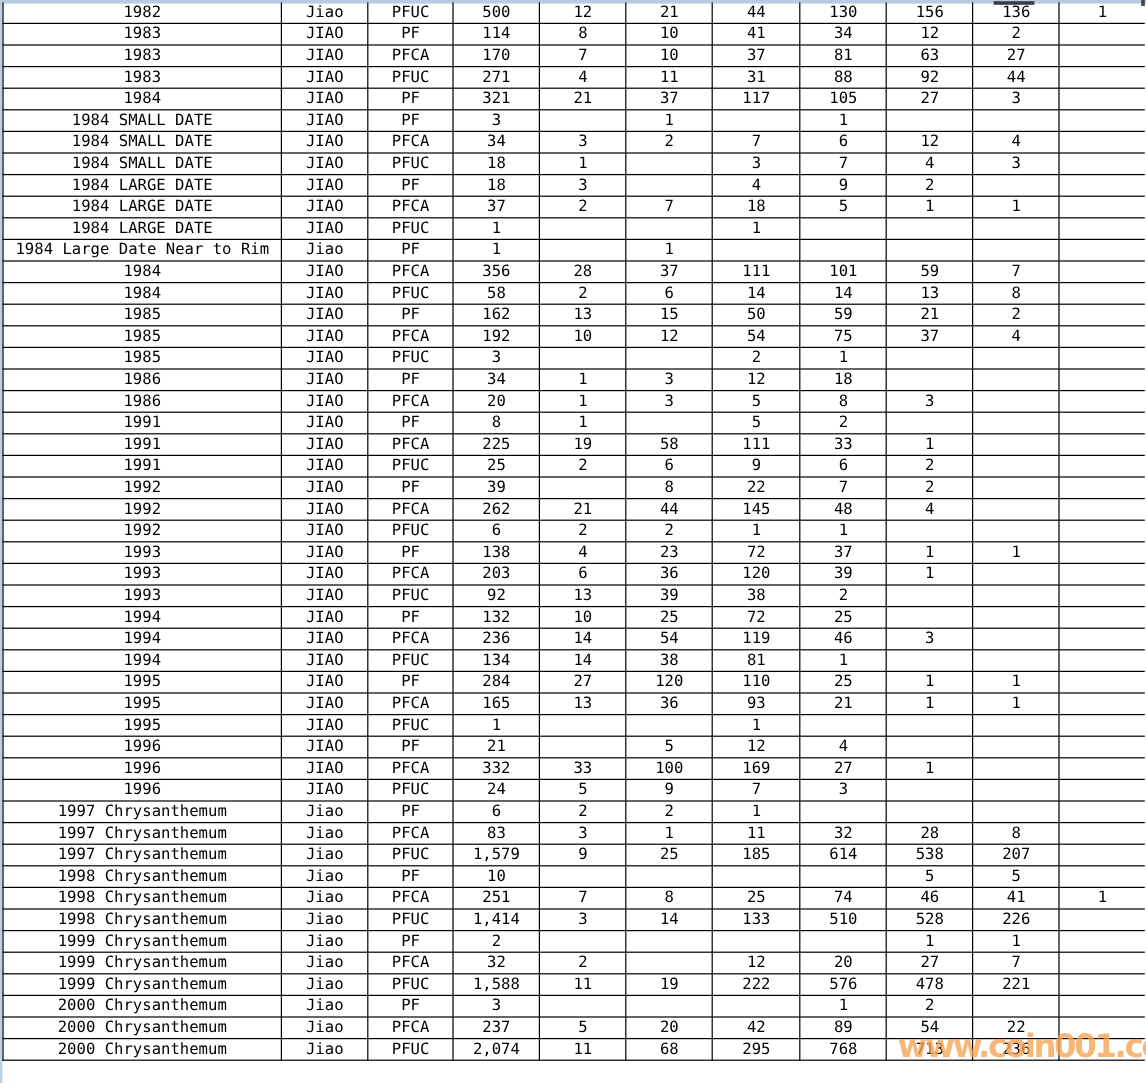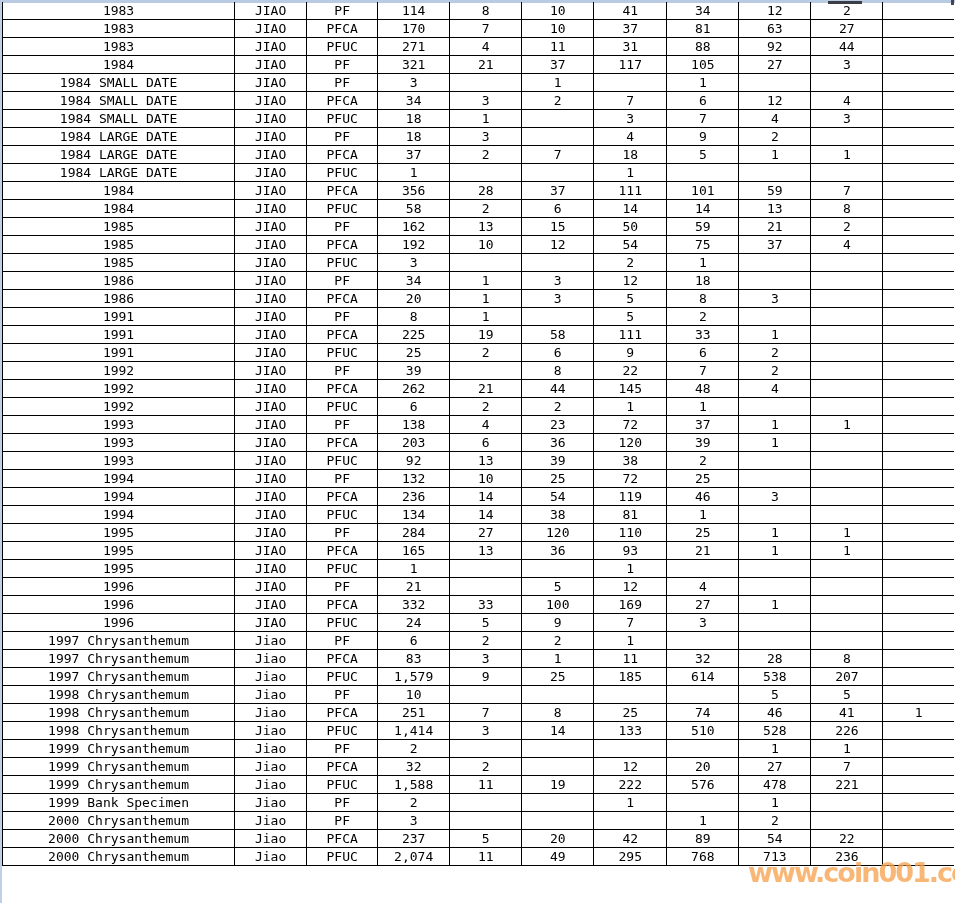--- a/index.html
+++ b/index.html
@@ -85,20 +85,33 @@
         <col style="width: 72px;">
         <col style="width: 72px;">
         <col style="width: 73px;">
         <col style="width: 72px;">
         <col style="width: 72px;">
         <col style="width: 72px;">
         <col style="width: 71px;">
       </colgroup>
     <tbody>
         <tr>
+          <td>1982</td>
+          <td>Jiao</td>
+          <td>PFUC</td>
+          <td>500</td>
+          <td>12</td>
+          <td>21</td>
+          <td>44</td>
+          <td>130</td>
+          <td>156</td>
+          <td>136</td>
+          <td>1</td>
+        </tr>
+        <tr>
           <td>1983</td>
           <td>JIAO</td>
           <td>PF</td>
           <td>114</td>
           <td>8</td>
           <td>10</td>
           <td>41</td>
           <td>34</td>
           <td>12</td>
           <td>2</td>
@@ -215,20 +228,33 @@
           <td>1</td>
           <td></td>
           <td></td>
           <td>1</td>
           <td></td>
           <td></td>
           <td></td>
           <td></td>
         </tr>
         <tr>
+          <td>1984 Large Date Near to Rim</td>
+          <td>Jiao</td>
+          <td>PF</td>
+          <td>1</td>
+          <td></td>
+          <td>1</td>
+          <td></td>
+          <td></td>
+          <td></td>
+          <td></td>
+          <td></td>
+        </tr>
+        <tr>
           <td>1984</td>
           <td>JIAO</td>
           <td>PFCA</td>
           <td>356</td>
           <td>28</td>
           <td>37</td>
           <td>111</td>
           <td>101</td>
           <td>59</td>
           <td>7</td>
@@ -657,33 +683,20 @@
           <td>1,588</td>
           <td>11</td>
           <td>19</td>
           <td>222</td>
           <td>576</td>
           <td>478</td>
           <td>221</td>
           <td></td>
         </tr>
         <tr>
-          <td>1999 Bank Specimen</td>
-          <td>Jiao</td>
-          <td>PF</td>
-          <td>2</td>
-          <td></td>
-          <td></td>
-          <td>1</td>
-          <td></td>
-          <td>1</td>
-          <td></td>
-          <td></td>
-        </tr>
-        <tr>
           <td>2000 Chrysanthemum</td>
           <td>Jiao</td>
           <td>PF</td>
           <td>3</td>
           <td></td>
           <td></td>
           <td></td>
           <td>1</td>
           <td>2</td>
           <td></td>
@@ -701,21 +714,21 @@
           <td>54</td>
           <td>22</td>
           <td></td>
         </tr>
         <tr>
           <td>2000 Chrysanthemum</td>
           <td>Jiao</td>
           <td>PFUC</td>
           <td>2,074</td>
           <td>11</td>
-          <td>49</td>
+          <td>68</td>
           <td>295</td>
           <td>768</td>
           <td>713</td>
           <td>236</td>
           <td></td>
         </tr>
       </tbody>
   </table>
 
   <div class="watermark">www.coin001.com</div>

